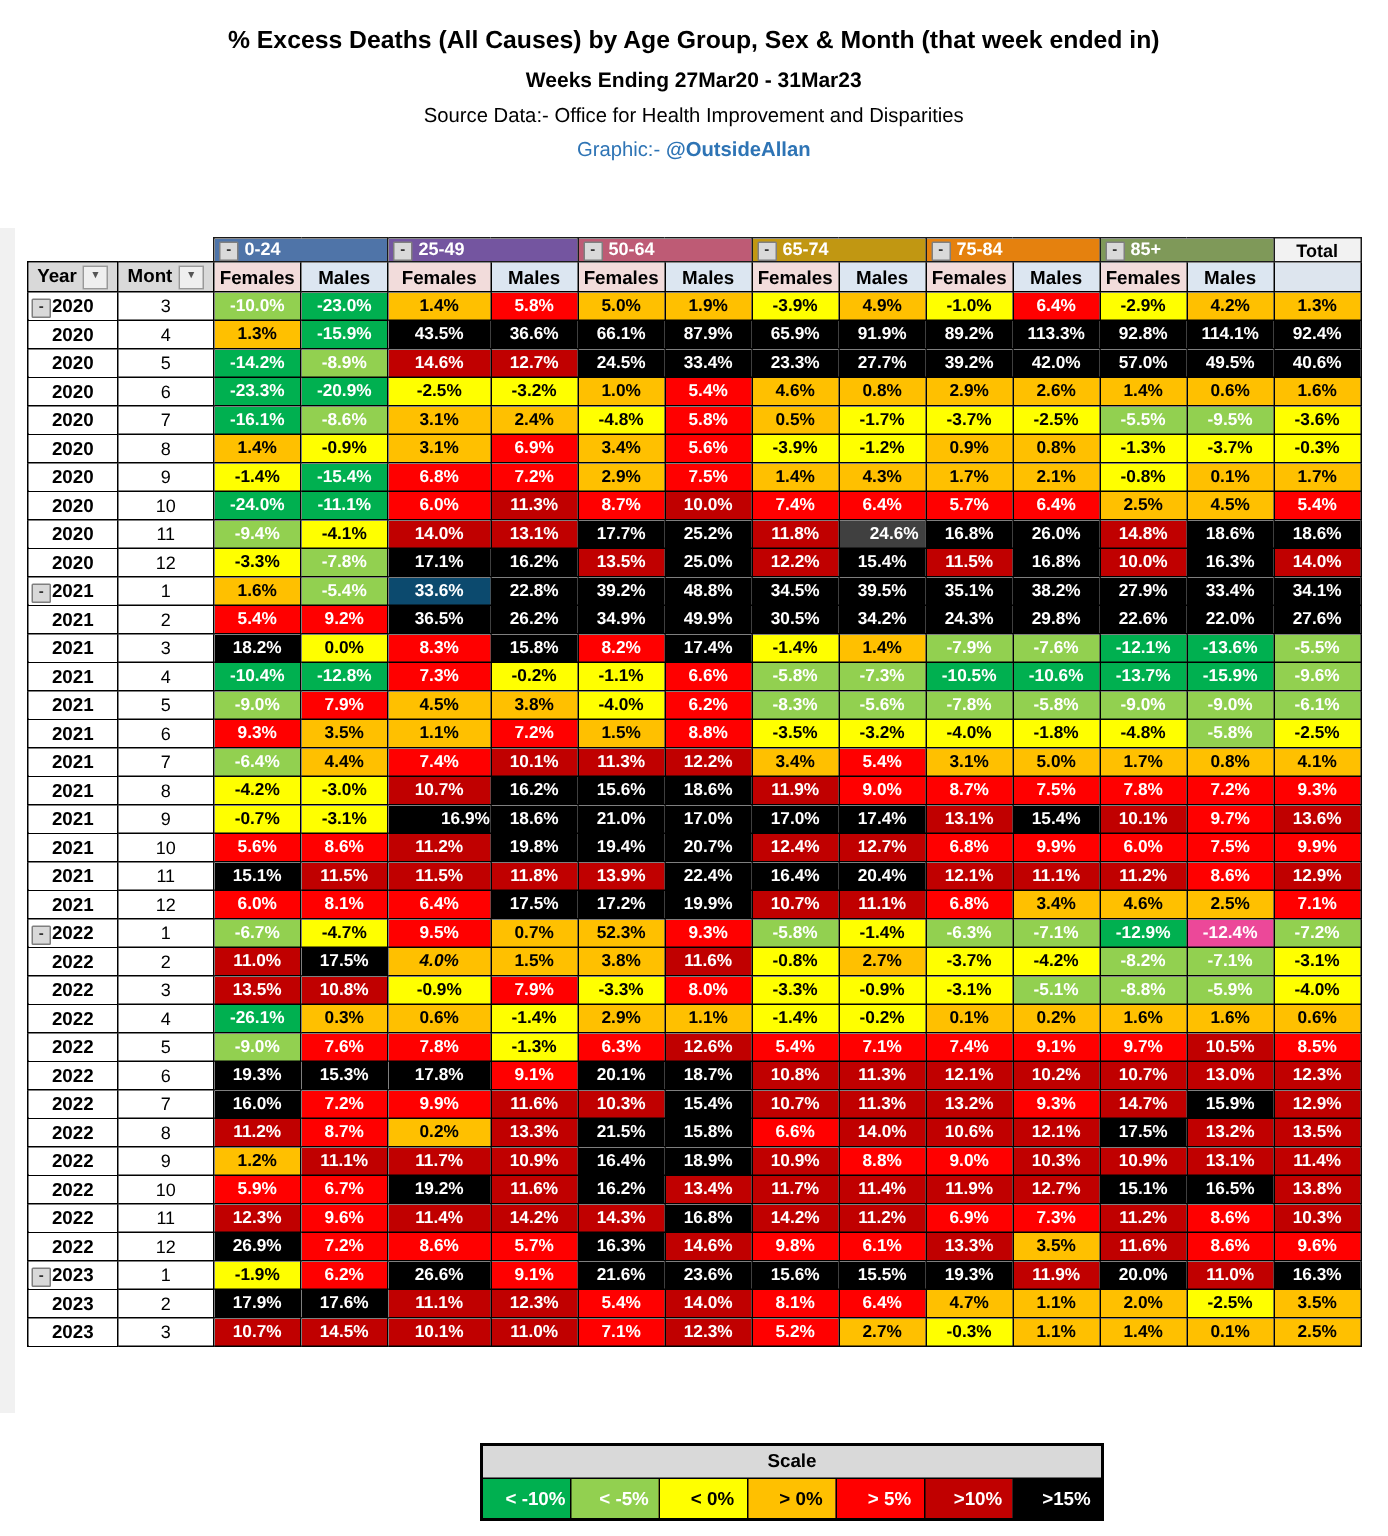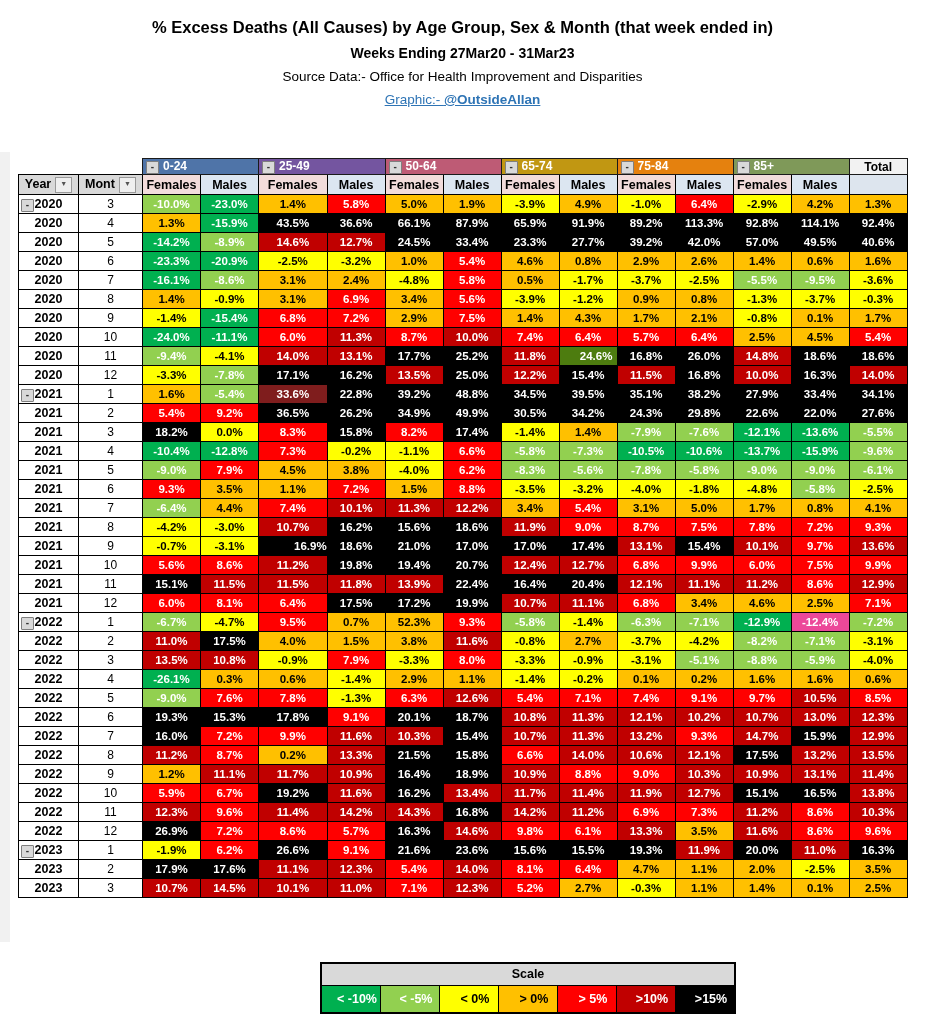--- a/index.html
+++ b/index.html
@@ -5,21 +5,21 @@
   html,body{margin:0;padding:0;}
   body{
     width:925px;height:1024px;background:#FFFFFF;position:relative;
     font-family:"Liberation Sans",sans-serif;overflow:hidden;
   }
   .titles{position:absolute;top:12px;left:0;width:925px;text-align:center;}
   .t1{font-size:16.5px;font-weight:bold;color:#000;margin:6px 0 2px 0;}
   .t2{font-size:15px;font-weight:bold;color:#000;margin:7px 0;}
   .t3{font-size:14px;font-weight:bold;color:#000;margin:8px 0;}
   .t4{font-size:13.5px;font-weight:normal;color:#000;margin:8px 0;}
-  .t5{font-size:13.5px;color:#2E74B5;margin:8px 0;text-decoration:underline;}
+  .t5{font-size:13.5px;color:#2E74B5;margin:8px 0;}
   .t5 .handle{font-weight:bold;}
 
   .outline-gutter{position:absolute;left:0;top:152px;width:10px;height:790px;background:#F1F1F1;}
 
   table.grid{position:absolute;left:18px;top:158px;border-collapse:collapse;table-layout:fixed;}
   table.grid th,table.grid td{
     border:1px solid #000;padding:0;text-align:center;overflow:hidden;
     white-space:nowrap;box-sizing:border-box;
   }
   tr.band th{height:16px;font-size:12px;font-weight:bold;color:#FFF;text-align:left;padding-left:3px;border:1px solid #1a1a1a;}
@@ -250,21 +250,21 @@
       <tr>
         <td class="year-cell"><span>2020</span></td>
         <td class="month-cell">11</td>
         <td class="value-cell" style="background: rgb(146, 208, 80); color: rgb(255, 255, 255);">-9.4%</td>
         <td class="value-cell" style="background: rgb(255, 255, 0); color: rgb(0, 0, 0);">-4.1%</td>
         <td class="value-cell" style="background: rgb(192, 0, 0); color: rgb(255, 255, 255);">14.0%</td>
         <td class="value-cell" style="background: rgb(192, 0, 0); color: rgb(255, 255, 255);">13.1%</td>
         <td class="value-cell" style="background: rgb(0, 0, 0); color: rgb(255, 255, 255);">17.7%</td>
         <td class="value-cell" style="background: rgb(0, 0, 0); color: rgb(255, 255, 255);">25.2%</td>
         <td class="value-cell" style="background: rgb(192, 0, 0); color: rgb(255, 255, 255);">11.8%</td>
-        <td class="value-cell" style="background: #4d7c0f; color: rgb(255, 255, 255); padding-left: 16px;">24.6%</td>
+        <td class="value-cell" style="background: #404040; color: rgb(255, 255, 255); padding-left: 16px;">24.6%</td>
         <td class="value-cell" style="background: rgb(0, 0, 0); color: rgb(255, 255, 255);">16.8%</td>
         <td class="value-cell" style="background: rgb(0, 0, 0); color: rgb(255, 255, 255);">26.0%</td>
         <td class="value-cell" style="background: rgb(192, 0, 0); color: rgb(255, 255, 255);">14.8%</td>
         <td class="value-cell" style="background: rgb(0, 0, 0); color: rgb(255, 255, 255);">18.6%</td>
         <td class="value-cell" style="background: rgb(0, 0, 0); color: rgb(255, 255, 255);">18.6%</td>
       </tr>
       <tr>
         <td class="year-cell"><span>2020</span></td>
         <td class="month-cell">12</td>
         <td class="value-cell" style="background: rgb(255, 255, 0); color: rgb(0, 0, 0);">-3.3%</td>
@@ -279,21 +279,21 @@
         <td class="value-cell" style="background: rgb(0, 0, 0); color: rgb(255, 255, 255);">16.8%</td>
         <td class="value-cell" style="background: rgb(192, 0, 0); color: rgb(255, 255, 255);">10.0%</td>
         <td class="value-cell" style="background: rgb(0, 0, 0); color: rgb(255, 255, 255);">16.3%</td>
         <td class="value-cell" style="background: rgb(192, 0, 0); color: rgb(255, 255, 255);">14.0%</td>
       </tr>
       <tr>
         <td class="year-cell"><span class="minus-box year-minus">-</span><span>2021</span></td>
         <td class="month-cell">1</td>
         <td class="value-cell" style="background: rgb(255, 192, 0); color: rgb(0, 0, 0);">1.6%</td>
         <td class="value-cell" style="background: rgb(146, 208, 80); color: rgb(255, 255, 255);">-5.4%</td>
-        <td class="value-cell" style="background: #7f1d1d; color: rgb(255, 255, 255);">33.6%</td>
+        <td class="value-cell" style="background: #0c4a6e; color: rgb(255, 255, 255);">33.6%</td>
         <td class="value-cell" style="background: rgb(0, 0, 0); color: rgb(255, 255, 255);">22.8%</td>
         <td class="value-cell" style="background: rgb(0, 0, 0); color: rgb(255, 255, 255);">39.2%</td>
         <td class="value-cell" style="background: rgb(0, 0, 0); color: rgb(255, 255, 255);">48.8%</td>
         <td class="value-cell" style="background: rgb(0, 0, 0); color: rgb(255, 255, 255);">34.5%</td>
         <td class="value-cell" style="background: rgb(0, 0, 0); color: rgb(255, 255, 255);">39.5%</td>
         <td class="value-cell" style="background: rgb(0, 0, 0); color: rgb(255, 255, 255);">35.1%</td>
         <td class="value-cell" style="background: rgb(0, 0, 0); color: rgb(255, 255, 255);">38.2%</td>
         <td class="value-cell" style="background: rgb(0, 0, 0); color: rgb(255, 255, 255);">27.9%</td>
         <td class="value-cell" style="background: rgb(0, 0, 0); color: rgb(255, 255, 255);">33.4%</td>
         <td class="value-cell" style="background: rgb(0, 0, 0); color: rgb(255, 255, 255);">34.1%</td>
@@ -500,21 +500,21 @@
         <td class="value-cell" style="background: rgb(146, 208, 80); color: rgb(255, 255, 255);">-7.1%</td>
         <td class="value-cell" style="background: rgb(0, 176, 80); color: rgb(255, 255, 255);">-12.9%</td>
         <td class="value-cell" style="background: #ec4899; color: rgb(255, 255, 255);">-12.4%</td>
         <td class="value-cell" style="background: rgb(146, 208, 80); color: rgb(255, 255, 255);">-7.2%</td>
       </tr>
       <tr>
         <td class="year-cell"><span>2022</span></td>
         <td class="month-cell">2</td>
         <td class="value-cell" style="background: rgb(192, 0, 0); color: rgb(255, 255, 255);">11.0%</td>
         <td class="value-cell" style="background: rgb(0, 0, 0); color: rgb(255, 255, 255);">17.5%</td>
-        <td class="value-cell" style="background: rgb(255, 192, 0); color: rgb(0, 0, 0);">4.0%</td>
+        <td class="value-cell" style="background: rgb(255, 192, 0); color: rgb(0, 0, 0); font-style: italic;">4.0%</td>
         <td class="value-cell" style="background: rgb(255, 192, 0); color: rgb(0, 0, 0);">1.5%</td>
         <td class="value-cell" style="background: rgb(255, 192, 0); color: rgb(0, 0, 0);">3.8%</td>
         <td class="value-cell" style="background: rgb(192, 0, 0); color: rgb(255, 255, 255);">11.6%</td>
         <td class="value-cell" style="background: rgb(255, 255, 0); color: rgb(0, 0, 0);">-0.8%</td>
         <td class="value-cell" style="background: rgb(255, 192, 0); color: rgb(0, 0, 0);">2.7%</td>
         <td class="value-cell" style="background: rgb(255, 255, 0); color: rgb(0, 0, 0);">-3.7%</td>
         <td class="value-cell" style="background: rgb(255, 255, 0); color: rgb(0, 0, 0);">-4.2%</td>
         <td class="value-cell" style="background: rgb(146, 208, 80); color: rgb(255, 255, 255);">-8.2%</td>
         <td class="value-cell" style="background: rgb(146, 208, 80); color: rgb(255, 255, 255);">-7.1%</td>
         <td class="value-cell" style="background: rgb(255, 255, 0); color: rgb(0, 0, 0);">-3.1%</td>

